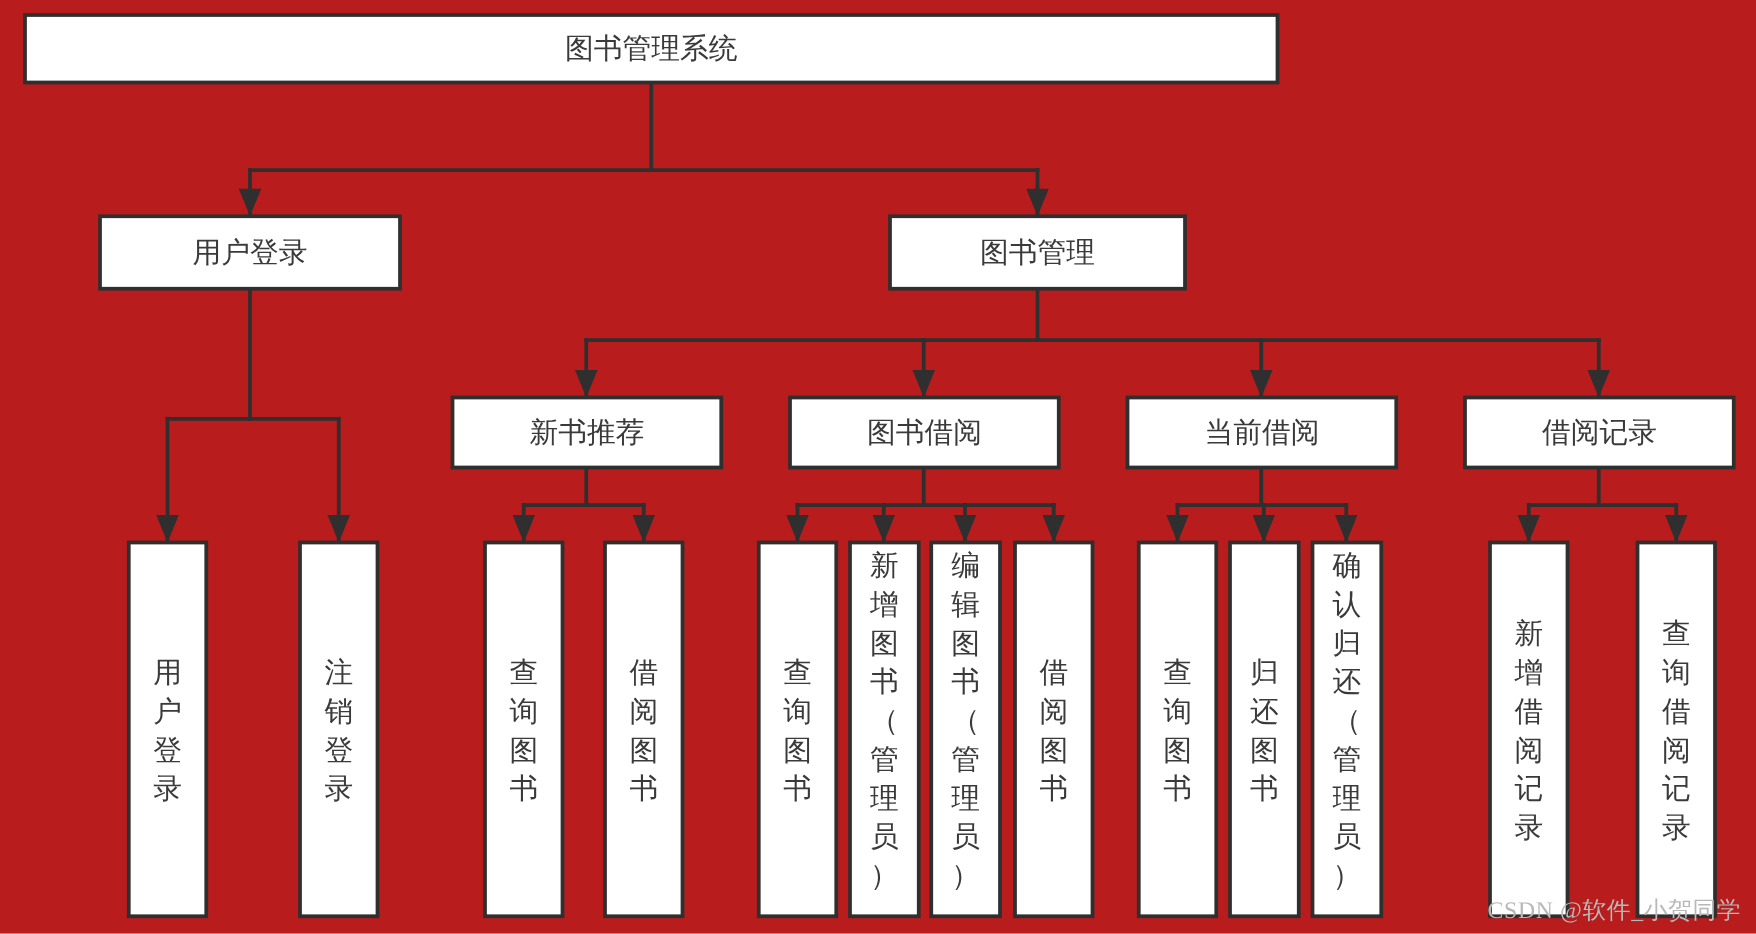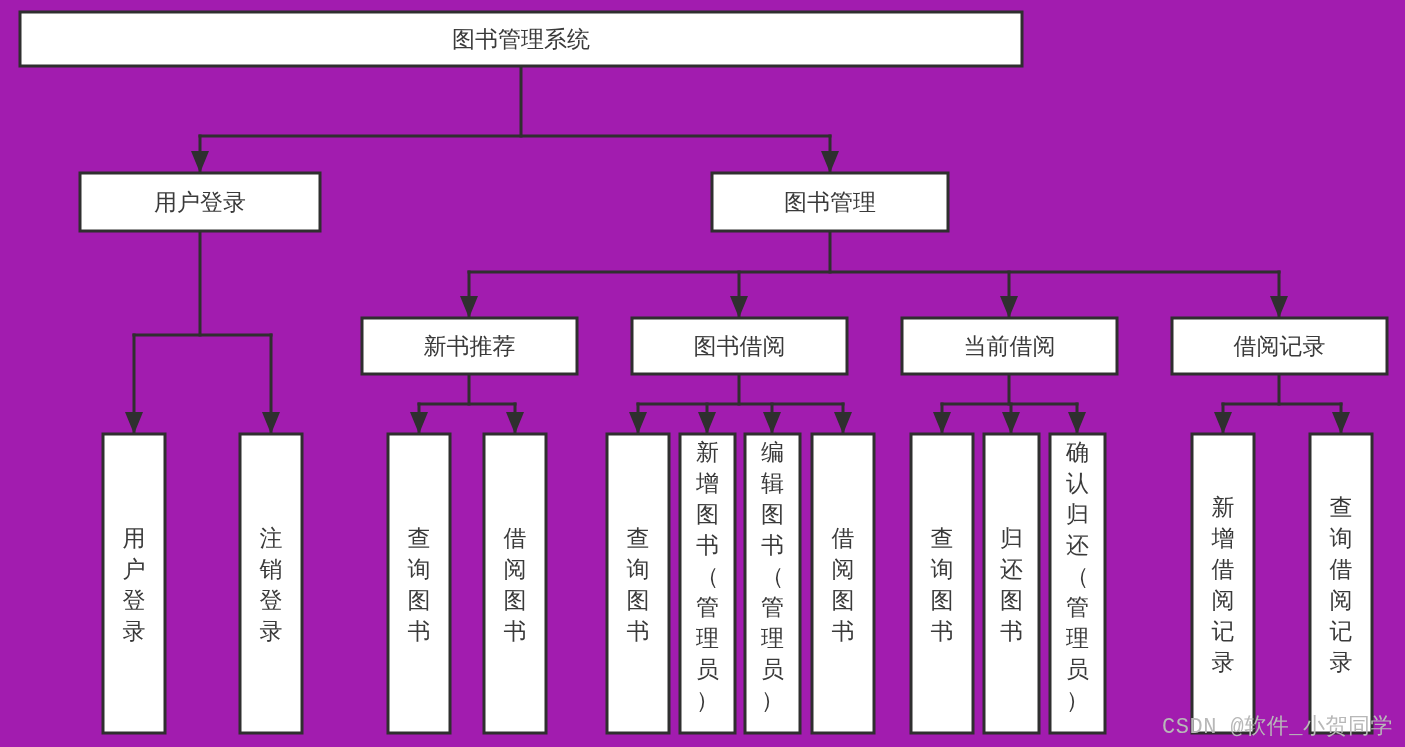--- a/index.html
+++ b/index.html
@@ -7,21 +7,21 @@
     padding: 0;
     background: #ffffff;
   }
   body {
     font-family: "DejaVu Sans", "Liberation Sans", sans-serif;
   }
   #diagram-root {
     position: relative;
     width: 1405px;
     height: 747px;
-    background: #a21caf;
+    background: #b91c1c;
     overflow: hidden;
   }
   svg.diagram-canvas {
     position: absolute;
     top: 0;
     left: 0;
     width: 1405px;
     height: 747px;
   }
   .node-box {
@@ -50,22 +50,22 @@
     fill: #3a3a3a;
     font-family: "DejaVu Sans", "Liberation Sans", sans-serif;
     font-size: 23px;
     text-anchor: middle;
   }
   .watermark-text {
     position: absolute;
     right: 12px;
     bottom: 6px;
     color: #b8b8b8;
-    font-size: 22px;
-    font-family: Liberation Mono, monospace;
+    font-size: 19px;
+    font-family: Liberation Serif, serif;
     white-space: nowrap;
     letter-spacing: 0.5px;
   }
 </style>
 </head>
 <body>
 
 <div id="diagram-root">
   <svg class="diagram-canvas" viewBox="0 0 1405 747">
     <g id="connector-layer">

